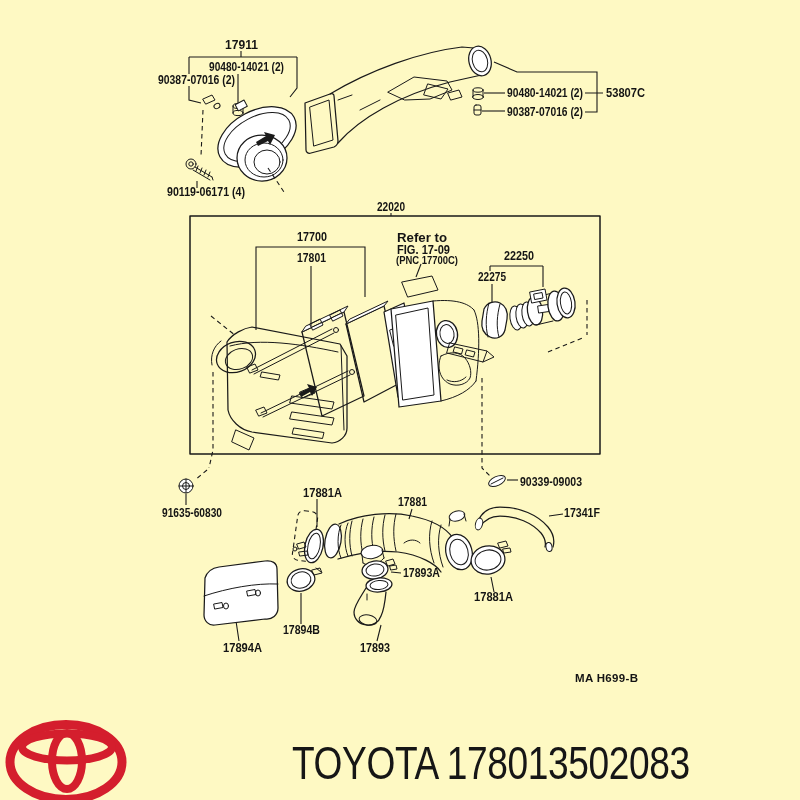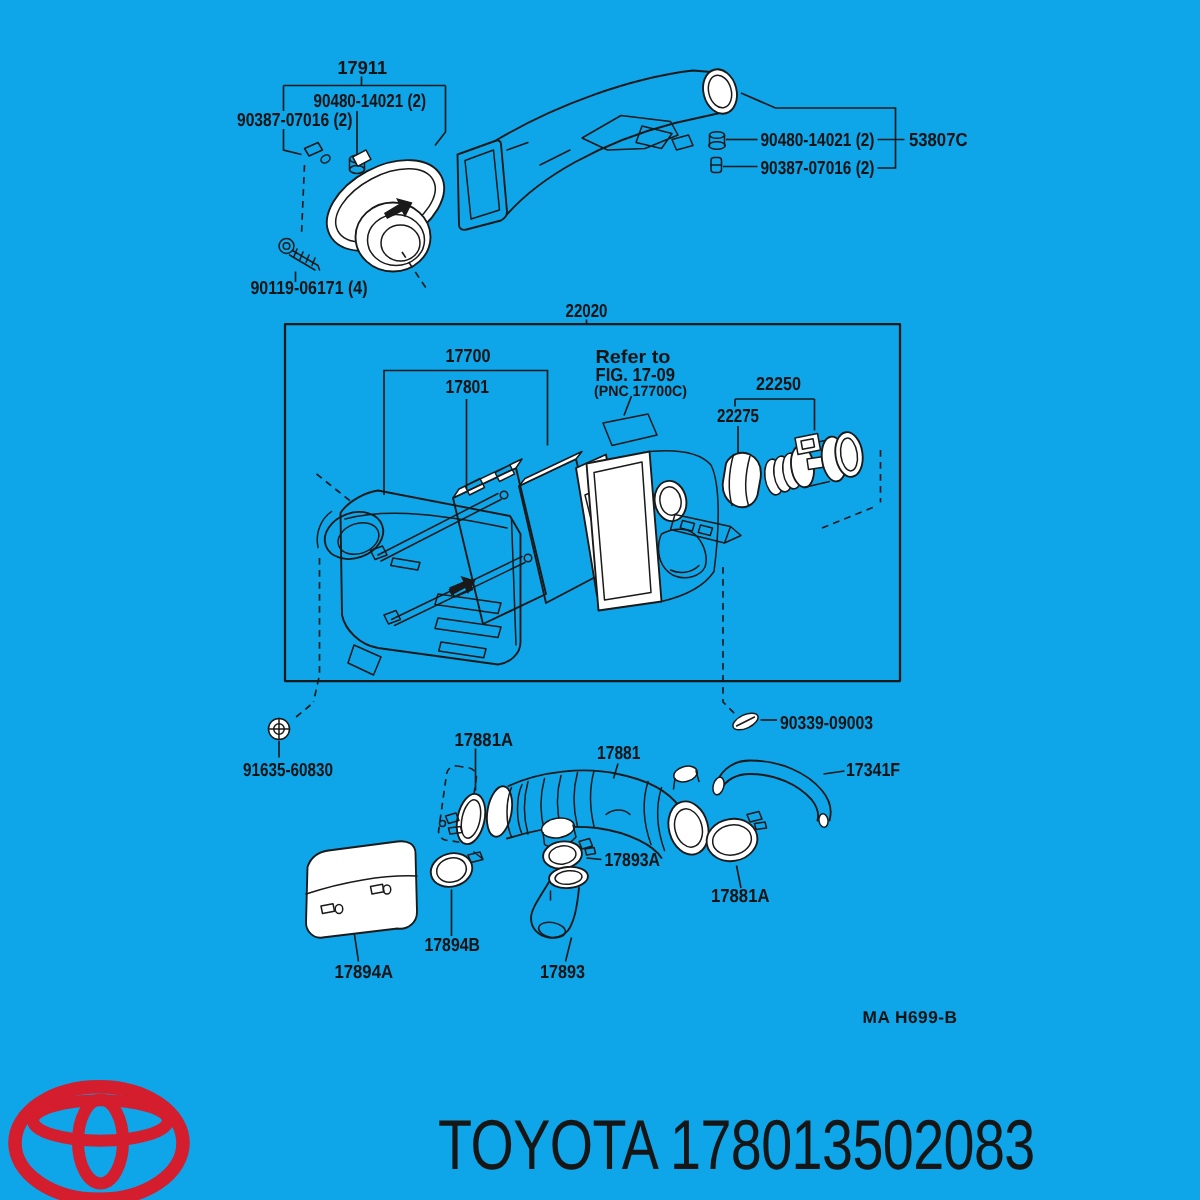--- a/index.html
+++ b/index.html
@@ -1,16 +1,16 @@
 <!DOCTYPE html>
 <html><head>
 <meta charset="utf-8">
 <style>
   html,body{margin:0;padding:0;}
-  .page{position:relative;width:800px;height:800px;background:#0ea5e9;overflow:hidden;
+  .page{position:relative;width:800px;height:800px;background:#fef9c3;overflow:hidden;
         font-family:"Liberation Sans",sans-serif;}
   svg.diagram{position:absolute;left:0;top:0;}
   .l{stroke:#1a1a1a;stroke-width:1.25;fill:none;stroke-linecap:round;stroke-linejoin:round;}
   .l2{stroke:#1a1a1a;stroke-width:1;fill:none;stroke-linecap:round;stroke-linejoin:round;}
   .ldr{stroke:#1a1a1a;stroke-width:1.1;fill:none;}
   .dash{stroke-dasharray:4.5,3.5;}
   .fw{fill:#ffffff;}
   .fb{fill:#1a1a1a;stroke:none;}
   text.lbl{font-family:"Liberation Sans",sans-serif;font-weight:700;font-size:12.5px;fill:#141414;}
   text.sm{font-size:10px;}

